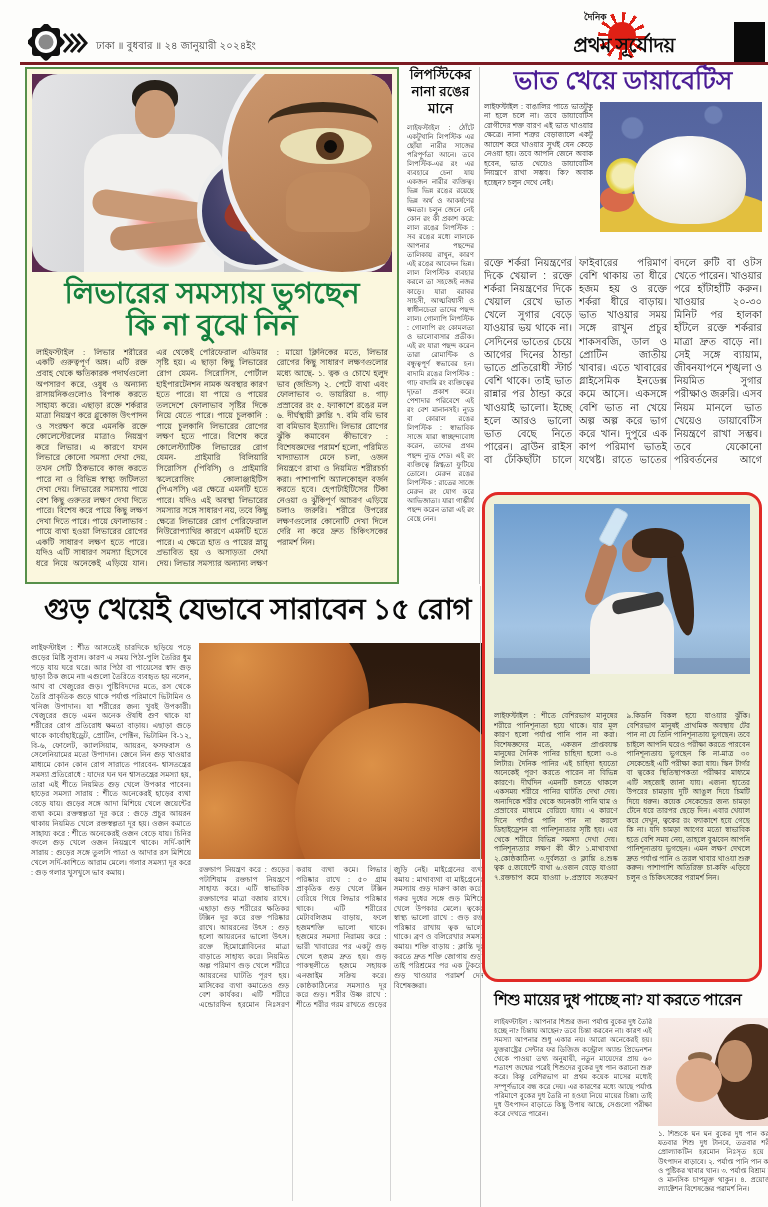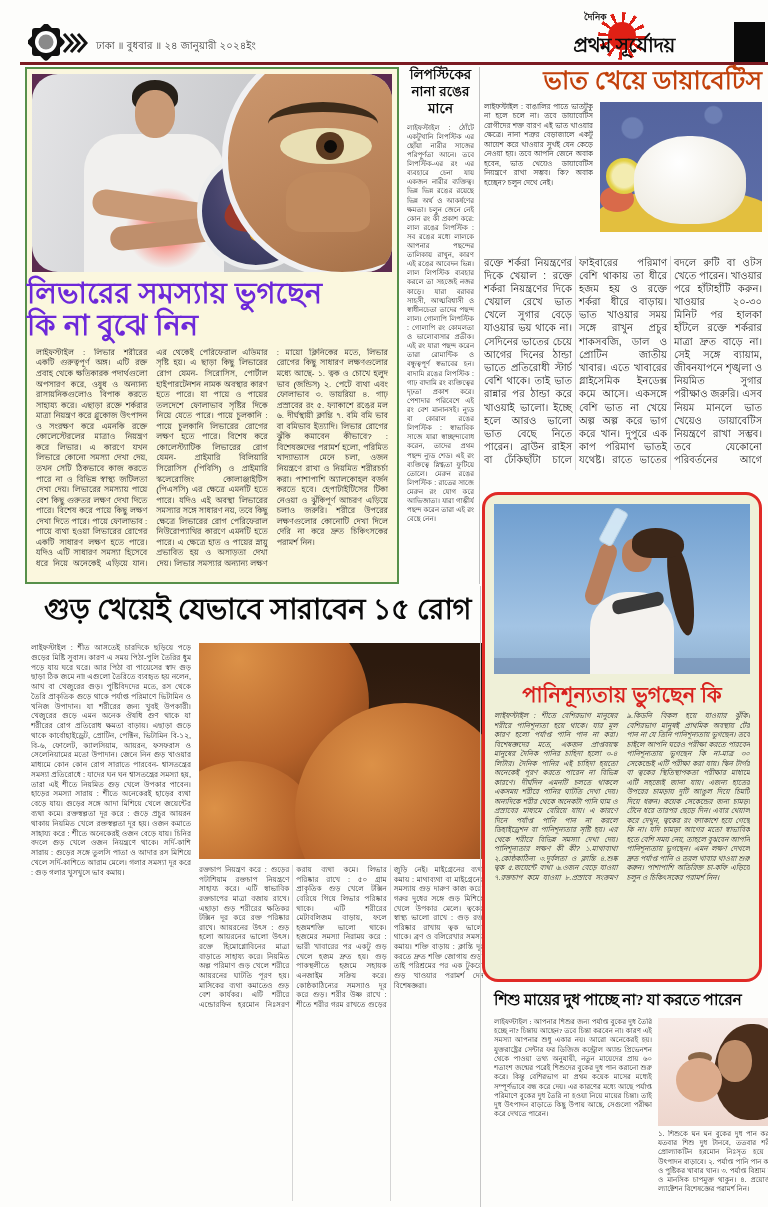--- a/index.html
+++ b/index.html
@@ -40,30 +40,30 @@
   .liver-shape{position:absolute;left:22px;top:34px;width:64px;height:40px;background:#9c392a;border-radius:60% 40% 55% 45%;transform:rotate(-8deg);box-shadow:14px 10px 0 -6px #7e2c20;}
   .liver-gb{position:absolute;left:48px;top:66px;width:14px;height:18px;background:#e5a421;border-radius:50%;transform:rotate(20deg);}
   .eye-circle{position:absolute;right:-70px;top:-36px;width:240px;height:240px;border-radius:50%;
               border:6px solid #f0f0f2;box-sizing:border-box;
               background:linear-gradient(160deg,#cf9b72,#b67f55 70%,#a06c44);}
   .eye-brow{position:absolute;left:40px;top:58px;width:110px;height:34px;border-top:10px solid #3c2b1a;border-radius:50%;}
   .eye-white{position:absolute;left:52px;top:84px;width:92px;height:36px;background:#e9dfb4;border-radius:50%;overflow:hidden;}
   .eye-iris{position:absolute;left:36px;top:4px;width:28px;height:28px;background:#5b3a20;border-radius:50%;}
   .eye-pupil{position:absolute;left:44px;top:12px;width:13px;height:13px;background:#0d0b09;border-radius:50%;}
   .eye-finger{position:absolute;left:58px;top:128px;width:84px;height:60px;background:#c08a5e;border-radius:40% 40% 20% 20%;}
-  .liver-headline{margin-top:5px;font-size:29px;font-weight:800;line-height:1.12;color:#6d28d9;cursor:pointer;}
+  .liver-headline{margin-top:5px;text-align:center;font-size:29px;font-weight:800;line-height:1.12;color:#15803d;cursor:pointer;}
   .liver-body{margin:6px 9px 0;column-count:3;column-gap:9px;font-size:8px;height:228px;}
   
   .lip-col{position:absolute;left:403px;top:67px;width:77px;height:517px;box-sizing:border-box;
            padding:0 5px 0 4px;border-right:1px solid #c2c2c2;}
   .lip-headline{font-size:13.5px;font-weight:800;text-align:center;line-height:1.25;color:#0d0d0d;cursor:pointer;}
   .lip-body{margin-top:5px;font-size:6.9px;height:448px;}
   
   .rice-art{position:absolute;left:484px;top:66px;width:278px;height:424px;}
-  .rice-headline{text-align:right;font-size:25px;font-weight:800;line-height:1.14;color:#c2410c;cursor:pointer;}
+  .rice-headline{text-align:center;font-size:25px;font-weight:800;line-height:1.14;color:#4c1d95;cursor:pointer;}
   .rice-top{display:flex;gap:7px;margin-top:7px;justify-content:flex-end;}
   .rice-intro{width:109px;font-size:7.2px;height:130px;}
   .rice-photo{width:162px;height:130px;position:relative;overflow:hidden;flex:none;
               background:radial-gradient(circle at 20% 20%,#6d7fb4 6%,transparent 7%),
                          radial-gradient(circle at 70% 10%,#6d7fb4 5%,transparent 6%),
                          linear-gradient(#54649e,#5d6ea9);}
   .rice-plate{position:absolute;left:-8px;bottom:-26px;width:190px;height:70px;background:#e3bf3e;border-radius:50%;}
   .rice-mound{position:absolute;left:34px;bottom:8px;width:112px;height:88px;border-radius:48% 48% 42% 42%;
               background:radial-gradient(circle at 40% 30%,#ffffff,#efece2 70%,#ded9c8);}
   .rice-lemon{position:absolute;left:6px;bottom:38px;width:36px;height:36px;border-radius:50%;
@@ -76,21 +76,21 @@
   .dehy-photo{height:170px;position:relative;overflow:hidden;background:linear-gradient(#6f9ecf,#a3c4e4 72%,#8fb0cf);}
   .dehy-sea{position:absolute;left:0;right:0;bottom:0;height:16px;background:#7590b5;opacity:.65;}
   .dehy-torso{position:absolute;left:96px;bottom:-14px;width:84px;height:96px;background:#f4f2ee;border-radius:36px 36px 10px 10px;}
   .dehy-strap{position:absolute;left:118px;bottom:64px;width:52px;height:14px;background:#3a3a3a;border-radius:6px;transform:rotate(-12deg);}
   .dehy-arm{position:absolute;left:98px;top:38px;width:18px;height:64px;background:#b97f5d;border-radius:9px;transform:rotate(18deg);}
   .dehy-head{position:absolute;left:128px;top:34px;width:30px;height:34px;background:#b97f5d;border-radius:46%;}
   .dehy-hair{position:absolute;left:138px;top:24px;width:52px;height:30px;background:#3c2719;border-radius:50% 60% 40% 40%;}
   .dehy-pony{position:absolute;left:176px;top:40px;width:22px;height:92px;background:#3c2719;border-radius:40% 60% 50% 60%;transform:rotate(-8deg);}
   .dehy-bottle{position:absolute;left:112px;top:4px;width:13px;height:36px;background:rgba(214,233,246,.95);border:1px solid #bcd3e4;border-radius:4px;transform:rotate(28deg);}
   .dehy-headline{margin:9px 0 4px;text-align:center;font-size:21px;font-weight:800;line-height:1.15;color:#d8231f;cursor:pointer;}
-  .dehy-body{column-count:2;column-gap:9px;font-size:7.2px;height:226px;font-style:italic;}
+  .dehy-body{column-count:2;column-gap:9px;font-size:7.2px;height:226px;}
   
   .baby-art{position:absolute;left:494px;top:988px;width:284px;height:219px;font-family:Liberation Serif, serif;}
   .baby-headline{font-size:15.5px;font-weight:800;letter-spacing:-.3px;color:#0b0b0b;white-space:nowrap;cursor:pointer;}
   .baby-row{display:flex;gap:6px;margin-top:4px;}
   .baby-col1{width:158px;font-size:7px;height:190px;}
   .baby-right{width:120px;flex:none;}
   .baby-photo{height:108px;position:relative;overflow:hidden;background:linear-gradient(#f7ebe7,#eed6cd);}
   .mom-hair{position:absolute;right:-6px;top:6px;width:70px;height:96px;background:#4a2e1c;border-radius:55% 45% 40% 50%;}
   .mom-face{position:absolute;right:26px;top:22px;width:34px;height:42px;background:#c08f6b;border-radius:48%;}
   .baby-head{position:absolute;left:18px;top:40px;width:46px;height:44px;background:#dcab8c;border-radius:50%;}
@@ -210,21 +210,21 @@
       <div class="dehy-sea"></div>
       <div class="dehy-pony"></div>
       <div class="dehy-torso"></div>
       <div class="dehy-strap"></div>
       <div class="dehy-arm"></div>
       <div class="dehy-head"></div>
       <div class="dehy-hair"></div>
       <div class="dehy-bottle"></div>
     </div>
     <div class="dehy-headline">
-      <span>পানিশূন্যতায় ভুগছেন কি</span><br>
+      <br>
     </div>
     <div class="dehy-body btxt">লাইফস্টাইল : শীতে বেশিরভাগ মানুষের শরীরে পানিশূন্যতা হয়ে থাকে। যার মূল কারণ হলো পর্যাপ্ত পানি পান না করা। বিশেষজ্ঞদের মতে, একজন প্রাপ্তবয়স্ক মানুষের দৈনিক পানির চাহিদা হলো ৩-৪ লিটার। দৈনিক পানির এই চাহিদা হয়তো অনেকেই পূরণ করতে পারেন না বিভিন্ন কারণে। দীর্ঘদিন এমনটি চলতে থাকলে একসময় শরীরে পানির ঘাটতি দেখা দেয়। অন্যদিকে শরীর থেকে অনেকটা পানি ঘাম ও প্রস্রাবের মাধ্যমে বেরিয়ে যায়। এ কারণে দিনে পর্যাপ্ত পানি পান না করলে ডিহাইড্রেশন বা পানিশূন্যতার সৃষ্টি হয়। এর থেকে শরীরে বিভিন্ন সমস্যা দেখা দেয়। পানিশূন্যতার লক্ষণ কী কী? ১.মাথাব্যথা ২.কোষ্ঠকাঠিন্য ৩.দুর্বলতা ও ক্লান্তি ৪.শুষ্ক ত্বক ৫.জয়েন্টে ব্যথা ৬.ওজন বেড়ে যাওয়া ৭.রক্তচাপ কমে যাওয়া ৮.প্রস্রাবে সংক্রমণ ৯.কিডনি বিকল হয়ে যাওয়ার ঝুঁকি। বেশিরভাগ মানুষই প্রাথমিক অবস্থায় টের পান না যে তিনি পানিশূন্যতায় ভুগছেন। তবে চাইলে আপনি ঘরেও পরীক্ষা করতে পারবেন পানিশূন্যতায় ভুগছেন কি না-মাত্র ৩০ সেকেন্ডেই এটি পরীক্ষা করা যায়। স্কিন টার্গর বা ত্বকের স্থিতিস্থাপকতা পরীক্ষার মাধ্যমে এটি সহজেই জানা যায়। এজন্য হাতের উপরের চামড়ায় দুটি আঙুল দিয়ে চিমটি দিয়ে ধরুন। কয়েক সেকেন্ডের জন্য চামড়া টেনে ধরে তারপর ছেড়ে দিন। এবার খেয়াল করে দেখুন, ত্বকের রং ফ্যাকাশে হয়ে গেছে কি না। যদি চামড়া আগের মতো স্বাভাবিক হতে বেশি সময় নেয়, তাহলে বুঝবেন আপনি পানিশূন্যতায় ভুগছেন। এমন লক্ষণ দেখলে দ্রুত পর্যাপ্ত পানি ও তরল খাবার খাওয়া শুরু করুন। পাশাপাশি অতিরিক্ত চা-কফি এড়িয়ে চলুন ও চিকিৎসকের পরামর্শ নিন।</div>
   </div>
 
   <div class="baby-art">
     <div class="baby-headline">শিশু মায়ের দুধ পাচ্ছে না? যা করতে পারেন</div>
     <div class="baby-row">
       <div class="baby-col1 btxt">লাইফস্টাইল : আপনার শিশুর জন্য পর্যাপ্ত বুকের দুধ তৈরি হচ্ছে না? চিন্তায় আছেন? তবে চিন্তা করবেন না। কারণ এই সমস্যা আপনার শুধু একার নয়। আরো অনেকেরই হয়। যুক্তরাষ্ট্রের সেন্টার ফর ডিজিজ কন্ট্রোল অ্যান্ড প্রিভেনশন থেকে পাওয়া তথ্য অনুযায়ী, নতুন মায়েদের প্রায় ৬০ শতাংশ জন্মের পরেই শিশুদের বুকের দুধ পান করানো শুরু করে। কিন্তু বেশিরভাগ মা প্রথম কয়েক মাসের মধ্যেই সম্পূর্ণভাবে বন্ধ করে দেয়। এর কারণের মধ্যে আছে পর্যাপ্ত পরিমাণে বুকের দুধ তৈরি না হওয়া নিয়ে মায়ের চিন্তা। তাই দুধ উৎপাদন বাড়াতে কিছু উপায় আছে, সেগুলো পরীক্ষা করে দেখতে পারেন।</div>
       <div class="baby-right">
         <div class="baby-photo">

